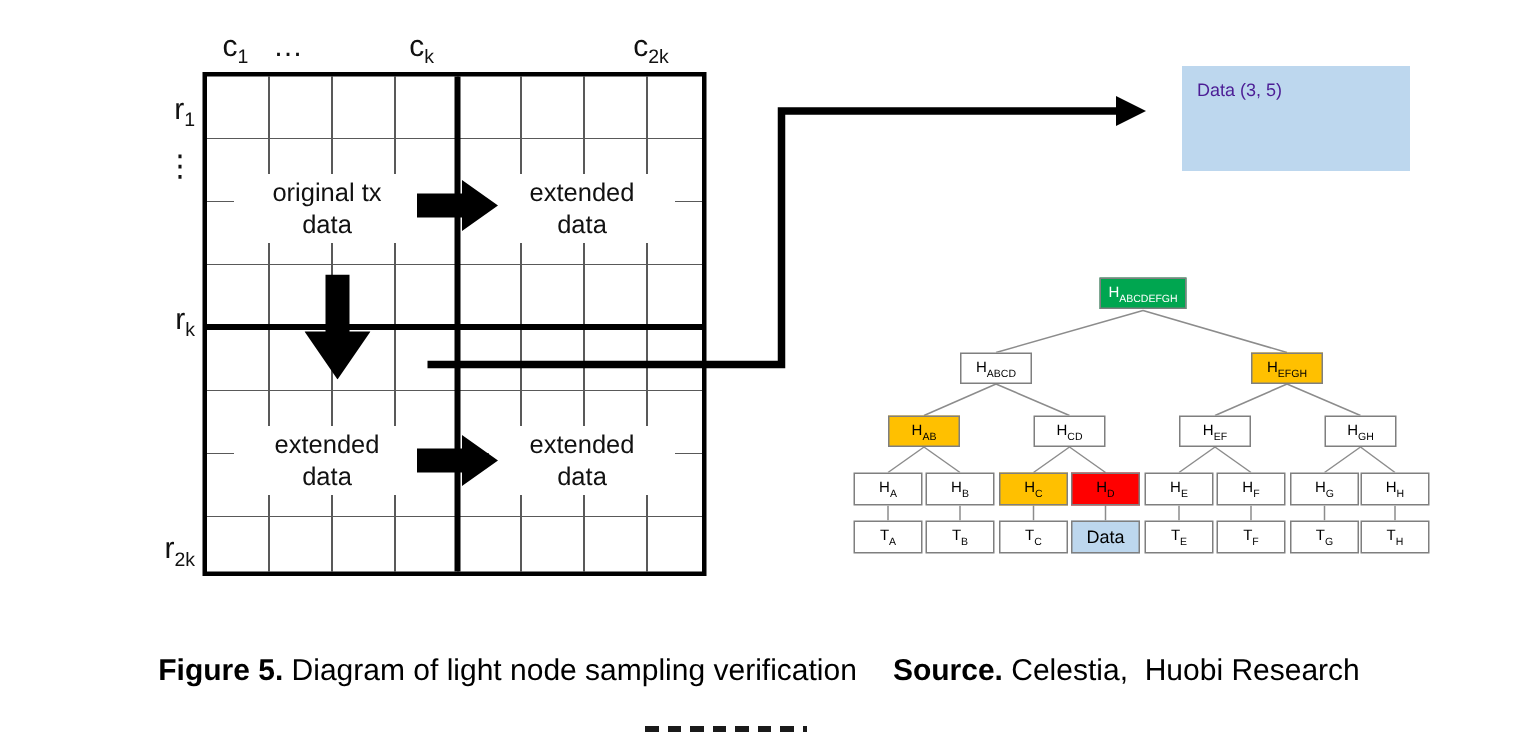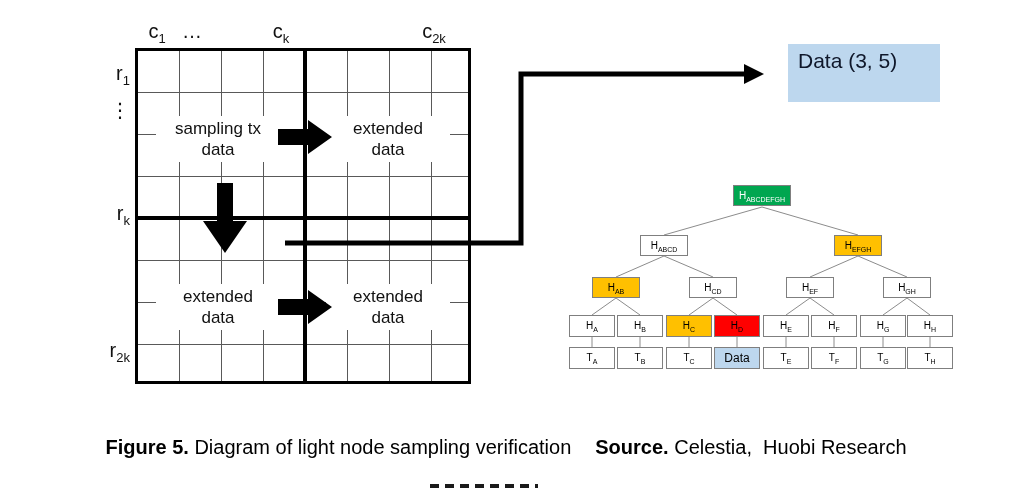--- a/index.html
+++ b/index.html
@@ -19,22 +19,22 @@
           border:3px solid #000; background-color:#fff;
           background-image:
             repeating-linear-gradient(to right, transparent 0 41px, #595959 41px 42px),
             repeating-linear-gradient(to bottom, transparent 0 41px, #595959 41px 42px); }
   .vdiv { position:absolute; left:165px; top:0; width:4px; height:100%; background:#000; }
   .hdiv { position:absolute; left:0; top:165px; width:100%; height:4px; background:#000; }
 
   .qlabel { position:absolute; width:124px; text-align:center; font-size:17px;
             line-height:21px; background:#fff; padding:2px 0; color:#111; }
 
-  .proofbox { position:absolute; left:788px; top:44px; width:152px; height:58px;
-              padding:6px 0 0 10px; font-size:21px; line-height:21px; color:#0f172a; }
+  .proofbox { position:absolute; left:788px; top:44px; width:152px; height:70px;
+              padding:6px 0 0 10px; font-size:12px; line-height:21px; color:#4c1d95; }
 
   
   .tree { position:absolute; left:565px; top:180px; width:392px; height:192px; }
   .tree svg { position:absolute; left:0; top:0; }
   .tnode { position:absolute; width:48px; height:21px; line-height:19px; text-align:center;
            border:1px solid #7f7f7f; font-size:10px; background:#fff; color:#000; }
   .tnode sub { font-size:7px; }
   .leaf { width:46px; height:22px; line-height:20px; }
   .root { color:#fff; }
   .data-leaf { font-size:12px; }
@@ -56,34 +56,34 @@
 <div class="page">
 
   <div class="glabel col" style="left:135px"><span>c</span><sub>1</sub></div>
   <div class="glabel col" style="left:170px"><span>…</span><sub></sub></div>
   <div class="glabel col" style="left:259px"><span>c</span><sub>k</sub></div>
   <div class="glabel col" style="left:412px"><span>c</span><sub>2k</sub></div>
 
   <div class="glabel row" style="left:84px; top:62px"><span>r</span><sub>1</sub></div>
   <div class="glabel row" style="left:84px; top:98px"><span>⋮</span><sub></sub></div>
   <div class="glabel row" style="left:84px; top:202px"><span>r</span><sub>k</sub></div>
-  <div class="glabel row" style="left:84px; top:339px"><span>r</span><sub>2k</sub></div>
+  <div class="glabel row" style="left:84px; top:355px"><span>r</span><sub>2k</sub></div>
 
   <div class="grid">
     <div class="vdiv"></div>
     <div class="hdiv"></div>
   </div>
 
   <svg class="abs overlay" style="left:0;top:0" width="1012" height="488">
     <polyline points="285,243 521,243 521,74 746,74" fill="none" stroke="#000" stroke-width="5"></polyline>
     <polygon points="744,64 764,74 744,84" fill="#000"></polygon>
   </svg>
 
   <div class="qlabel" style="left:156px; top:116px">
-    <span>sampling tx</span><br>
+    <span>original tx</span><br>
     <span>data</span>
   </div>
   <div class="qlabel" style="left:326px; top:116px">
     <span>extended</span><br>
     <span>data</span>
   </div>
   <div class="qlabel" style="left:156px; top:284px">
     <span>extended</span><br>
     <span>data</span>
   </div>

